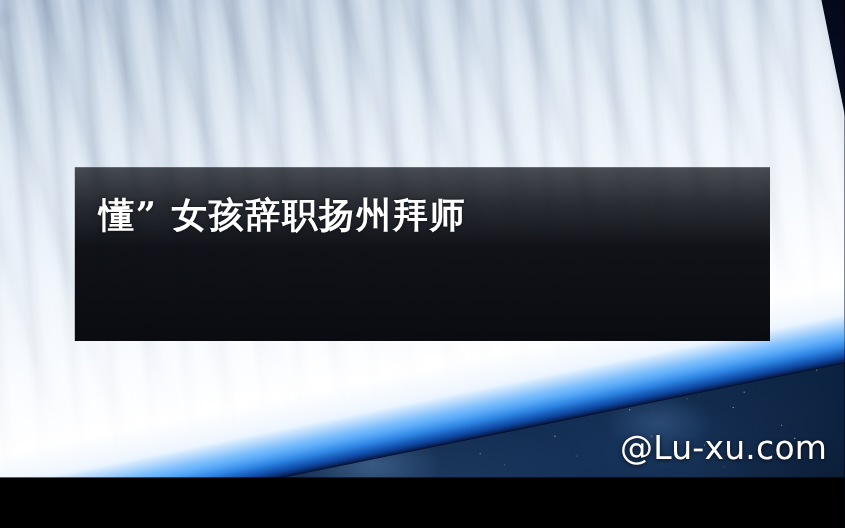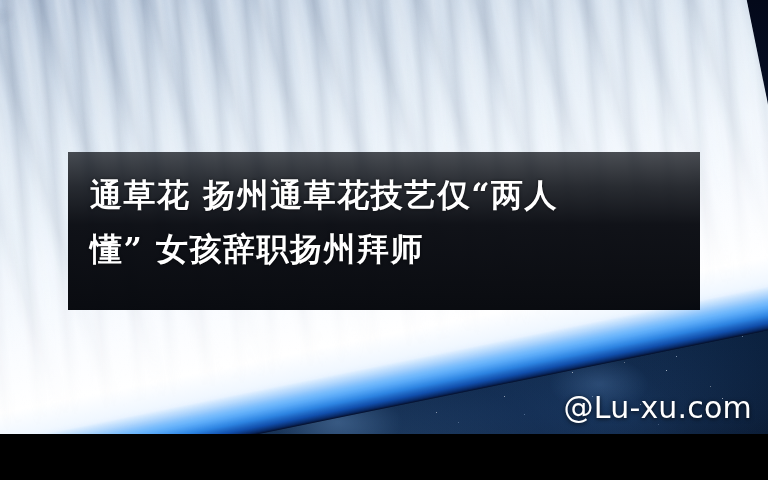--- a/index.html
+++ b/index.html
@@ -336,21 +336,20 @@
   </div>
 
   <div class="earth-wrap">
     <div class="earth"></div>
     <div class="clouds"></div>
     <div class="cloud-blobs"></div>
     <div class="limb-glow"></div>
   </div>
 
   <div class="headline-panel">
-    <div class="headline-line">通草花 扬州通草花技艺仅“两人</div>
     <div class="headline-line">懂” 女孩辞职扬州拜师</div>
   </div>
 
   <div class="watermark">@Lu-xu.com</div>
 
   <div class="letterbox-bottom"></div>
 
 </div>
 
 </body></html>

